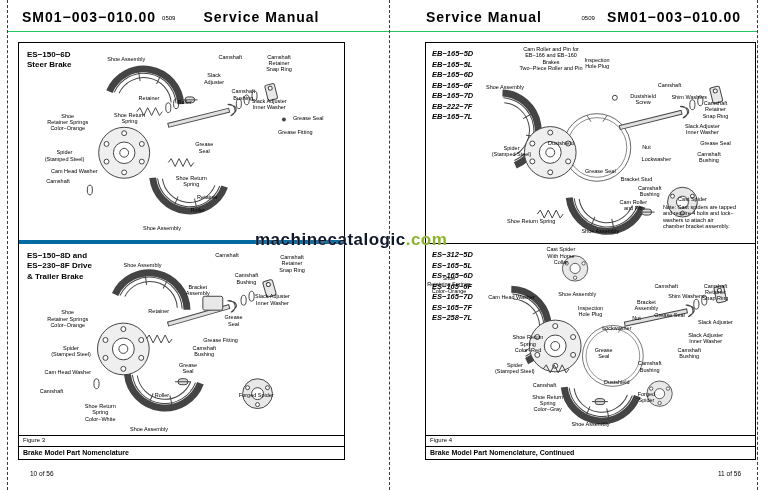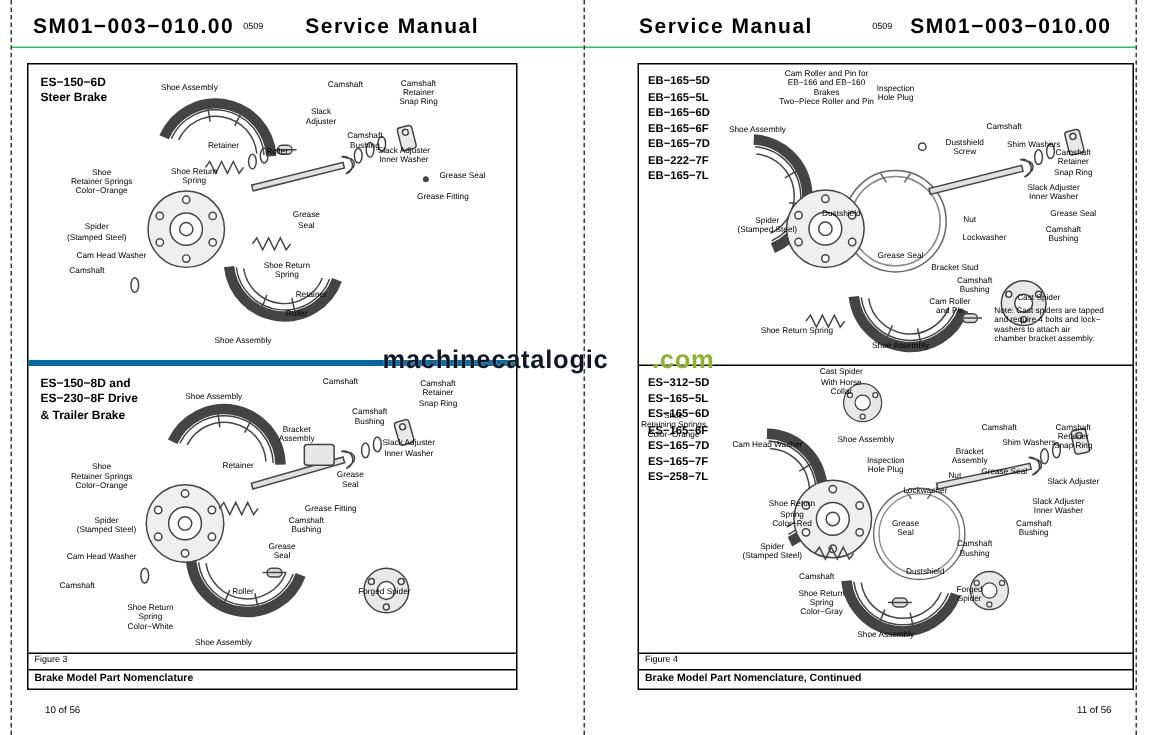--- a/index.html
+++ b/index.html
@@ -14,36 +14,36 @@
     position:absolute; left:0; right:0; top:0; height:32px;
     display:flex; align-items:flex-end; padding-bottom:6px;
     border-bottom:1px solid #22c55e;
   }
   .doc-num, .doc-title { font-weight:bold; font-size:14px; letter-spacing:1px; white-space:nowrap; }
   .doc-code { font-size:6px; margin:0 6px 4px 6px; }
   .figure-box { position:absolute; border:1px solid #000; background:#fff; }
   .diagram { position:relative; width:100%; }
   .diagram .art { position:absolute; left:0; top:0; width:100%; height:100%; z-index:1; }
   .sec-title { position:absolute; left:8px; top:7px; z-index:3; font-weight:bold; font-size:8px; line-height:1.3; }
-  .model-list { position:absolute; left:6px; top:6px; z-index:3; font-weight:bold; font-size:7.5px; line-height:1.4; }
+  .model-list { position:absolute; left:6px; top:6px; z-index:3; font-weight:bold; font-size:7.5px; line-height:1.4;font-style:italic; }
   .part-label {
     position:absolute; z-index:2; transform:translate(-50%,-50%);
     font-size:5.5px; line-height:1.15; text-align:center;
     white-space:pre-line; width:max-content; max-width:70px; color:#000;
   }
   .fig-num { border-top:1px solid #000; font-size:6px; padding:1px 4px; height:11px; }
   .fig-title { border-top:1px solid #000; font-weight:bold; font-size:7px; padding:2px 4px; height:15px; }
   .page-num { position:absolute; top:470px; font-size:6.5px; }
   .watermark {
     position:absolute; left:255px; top:230px; z-index:10;
     font-weight:bold; font-size:17px; letter-spacing:0.5px;
     text-shadow:0 0 1px rgba(255,255,255,0.8);
   }
   .wm-main { color:#0f172a; }
-  .wm-tld  { color:#8DB32A;margin-left:29px; }
+  .wm-tld  { color:#8DB32A; }
 </style>
 </head>
 <body>
 
 <svg width="0" height="0" style="position:absolute" aria-hidden="true">
   <defs>
     <g id="shoe">
       <path d="M4,40 A38,38 0 0 1 78,40" fill="none" stroke="#444" stroke-width="7"></path>
       <path d="M9,40 A33,33 0 0 1 73,40" fill="none" stroke="#444" stroke-width="1"></path>
       <path d="M14,40 A28,28 0 0 1 68,40" fill="none" stroke="#444" stroke-width="1"></path>

